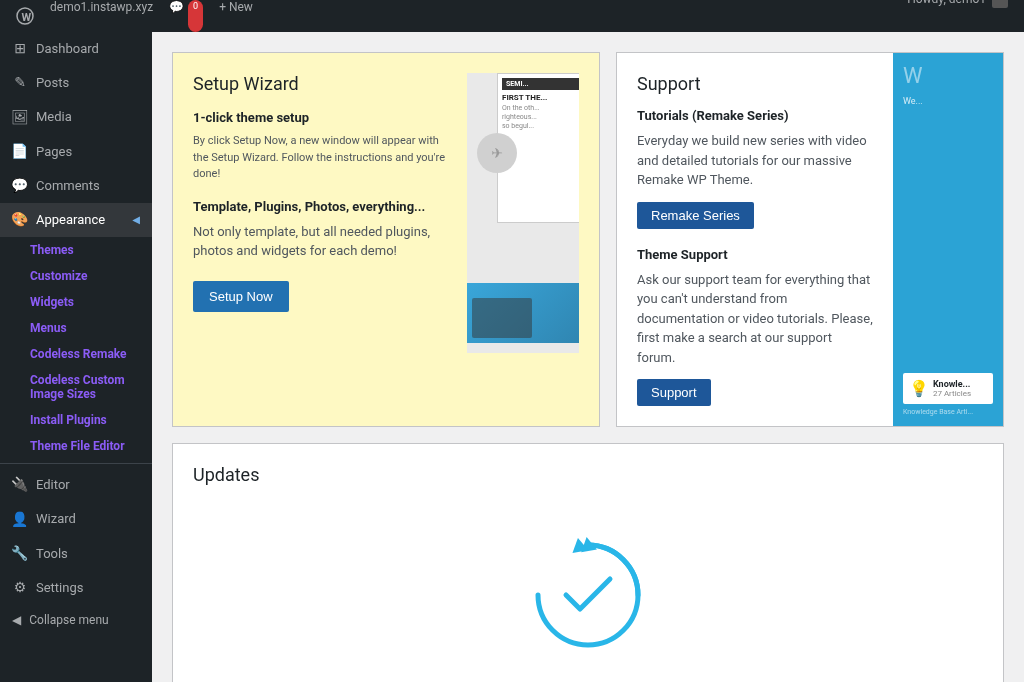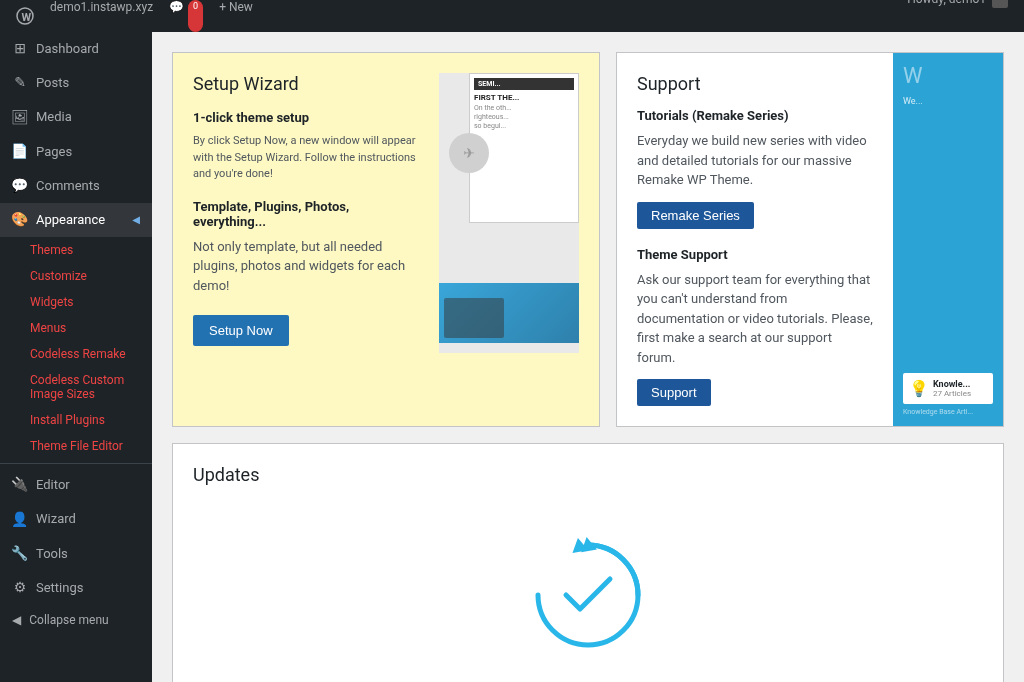--- a/index.html
+++ b/index.html
@@ -44,23 +44,24 @@
       gap: 8px;
       font-size: 13px;
       line-height: 1.4;
     }
     .menu-item.active-parent { background: #33373b; color: #fff; }
     .menu-icon { width: 16px; height: 16px; display: flex; align-items: center; justify-content: center; font-size: 14px; flex-shrink: 0; }
     .submenu-item {
       display: flex;
       align-items: flex-end;
       padding: 6px 12px 6px 30px;
-      color: #ef4444;
+      color: #8b5cf6;
       cursor: pointer;
       font-size: 12px;
+      font-weight: bold;
     }
     .menu-separator { height: 1px; background: #3c434a; margin: 4px 0; }
 
     
     #wpbody {
       flex: 1;
       overflow-y: auto;
       padding: 20px 20px 20px 0;
       background: #f0f0f1;
     }
@@ -74,21 +75,21 @@
       background: #fef9c3;
       border: 1px solid #c3c4c7;
       flex: 1;
       min-width: 0;
       padding: 20px;
       display: flex;
       gap: 16px;
       max-width: 590px;
     }
     .setup-card-content { flex: 1; }
-    .setup-card-image { width: 140px; flex-shrink: 0; overflow: hidden; position: relative; }
+    .setup-card-image { width: 112px; flex-shrink: 0; overflow: hidden; position: relative; }
     .card-title { font-size: 18px; color: #1d2327; margin-bottom: 16px; font-weight: 400; }
     .setup-subtitle { font-weight: 700; color: #1d2327; margin-bottom: 8px; font-size: 13px; }
     .setup-desc { color: #50575e; margin-bottom: 16px; font-size: 11px; line-height: 1.5; }
     .setup-subtitle2 { font-weight: 700; color: #1d2327; margin-bottom: 8px; font-size: 13px; }
     .setup-desc2 { color: #50575e; margin-bottom: 20px; font-size: 13px; line-height: 1.5; }
     .btn-primary {
       background: #2271b1;
       color: #fff;
       border: none;
       padding: 8px 16px;

